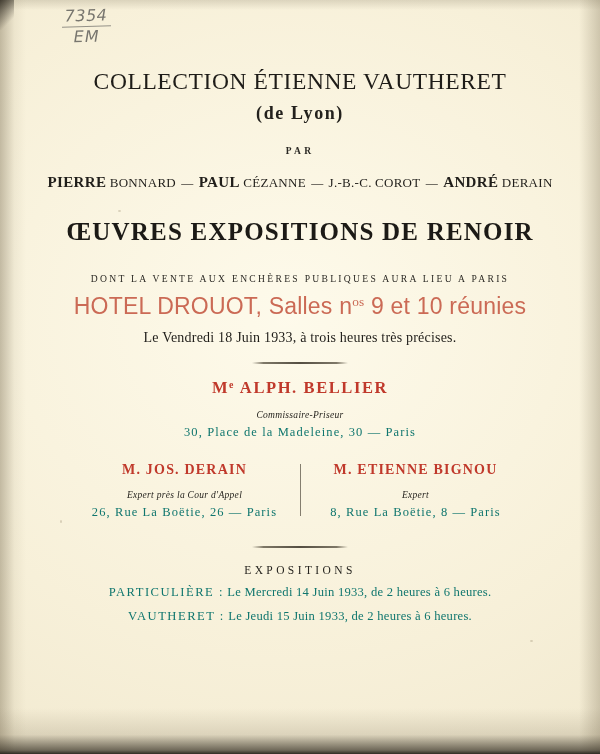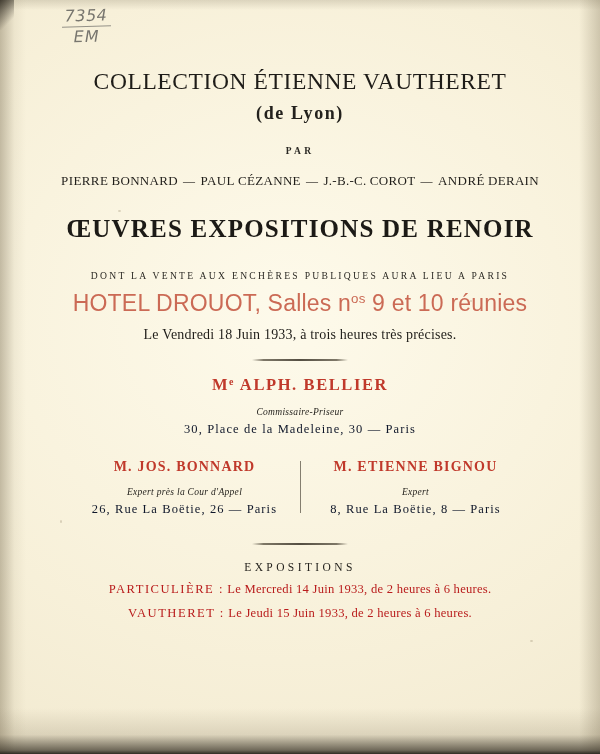--- a/index.html
+++ b/index.html
@@ -144,23 +144,24 @@
 
   .artists {
     margin-top: 14px;
     font-size: 12px;
     line-height: 1.62;
     letter-spacing: 0.2px;
     color: #201e1a;
   }
   .artists .row { white-space: nowrap; }
   .fn {
-    font-size: 13px;
+    font-size: 15px;
     letter-spacing: 0.4px;
     text-transform: uppercase;
+    font-weight: bold;
   }
   .sn { font-size: 13px; letter-spacing: 0.3px; }
   .dash { padding: 0 2px; }
 
   .renoir {
     margin-top: 24px;
     font-size: 25px;
     font-weight: bold;
     letter-spacing: 1.2px;
     color: #1c1a16;
@@ -176,21 +177,21 @@
   }
 
   .drouot {
     margin-top: 9px;
     font-family: "Liberation Sans", "DejaVu Sans", sans-serif;
     font-size: 23px;
     color: #cb6a55;
     letter-spacing: 0.2px;
     white-space: nowrap;
   }
-  .drouot sup { font-size: 0.58em; vertical-align: 0.62em; }
+  .drouot sup { font-size: 0.58em; vertical-align: 0.62em; font-family: Liberation Serif, serif; }
 
   .date-line {
     margin-top: 10px;
     font-size: 14px;
     letter-spacing: 0.2px;
     color: #1f1d19;
     white-space: nowrap;
   }
   .date-line b { font-weight: normal; }
 
@@ -220,21 +221,21 @@
     margin-top: 12px;
     font-size: 9.5px;
     font-style: italic;
     letter-spacing: 0.3px;
     color: #26241f;
   }
   .addr {
     margin-top: 5px;
     font-size: 12.5px;
     letter-spacing: 1.1px;
-    color: #0f172a;
+    color: #0f766e;
   }
 
   
   .experts {
     margin-top: 22px;
     display: flex;
     align-items: stretch;
     justify-content: center;
   }
   .expert-col {
@@ -271,21 +272,21 @@
   .expo-title {
     margin-top: 16px;
     font-size: 11.5px;
     letter-spacing: 3.4px;
     color: #26241f;
   }
   .expo-line {
     margin-top: 9px;
     font-size: 12.6px;
     letter-spacing: 0.25px;
-    color: #b91c1c;
+    color: #0f766e;
     white-space: nowrap;
   }
   .expo-line .lead { letter-spacing: 1.5px; }
 </style>
 </head>
 <body>
 
 <div class="page">
 
   <div class="paper-tone"></div>
@@ -345,21 +346,21 @@
     <div class="divider"></div>
 
     <div class="bellier-name">
       <span>M</span><sup>e</sup><span> ALPH. BELLIER</span>
     </div>
     <div class="role-italic">Commissaire-Priseur</div>
     <div class="addr">30, Place de la Madeleine, 30 — Paris</div>
 
     <div class="experts">
       <div class="expert-col">
-        <div class="expert-name">M. JOS. BONNARD</div>
+        <div class="expert-name">M. JOS. DERAIN</div>
         <div class="role-italic">Expert près la Cour d'Appel</div>
         <div class="addr">26, Rue La Boëtie, 26 — Paris</div>
       </div>
       <div class="expert-sep"></div>
       <div class="expert-col">
         <div class="expert-name">M. ETIENNE BIGNOU</div>
         <div class="role-italic">Expert</div>
         <div class="addr">8, Rue La Boëtie, 8 — Paris</div>
       </div>
     </div>

